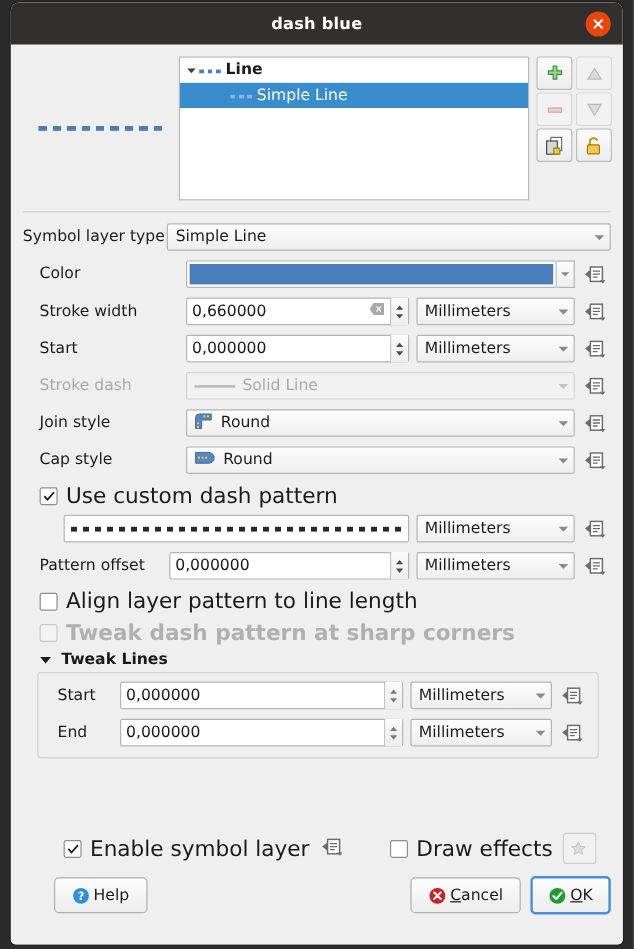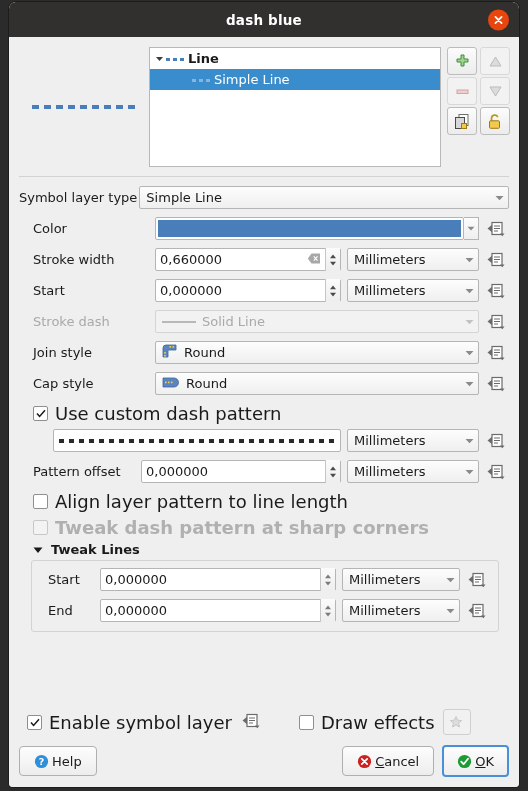--- a/index.html
+++ b/index.html
@@ -293,21 +293,22 @@
   .groupbox {
     border: 1px solid #d3d3d3;
     border-radius: 3px;
     margin: 0 10px 0 12px;
     padding: 6px 8px 2px 8px;
   }
 
   
   .bottom-bar {
     margin-top: auto;
-    padding: 0 10px 10px 10px;
+    padding: 0 10px 25px 10px;
+    margin-left: 26px;
   }
   .bottom-checks {
     display: flex;
     align-items: center;
     padding: 6px 5px 10px 8px;
   }
   .effects-btn {
     width: 26px; height: 24px;
     border: 1px solid #cfcfcf;
     border-radius: 3px;

